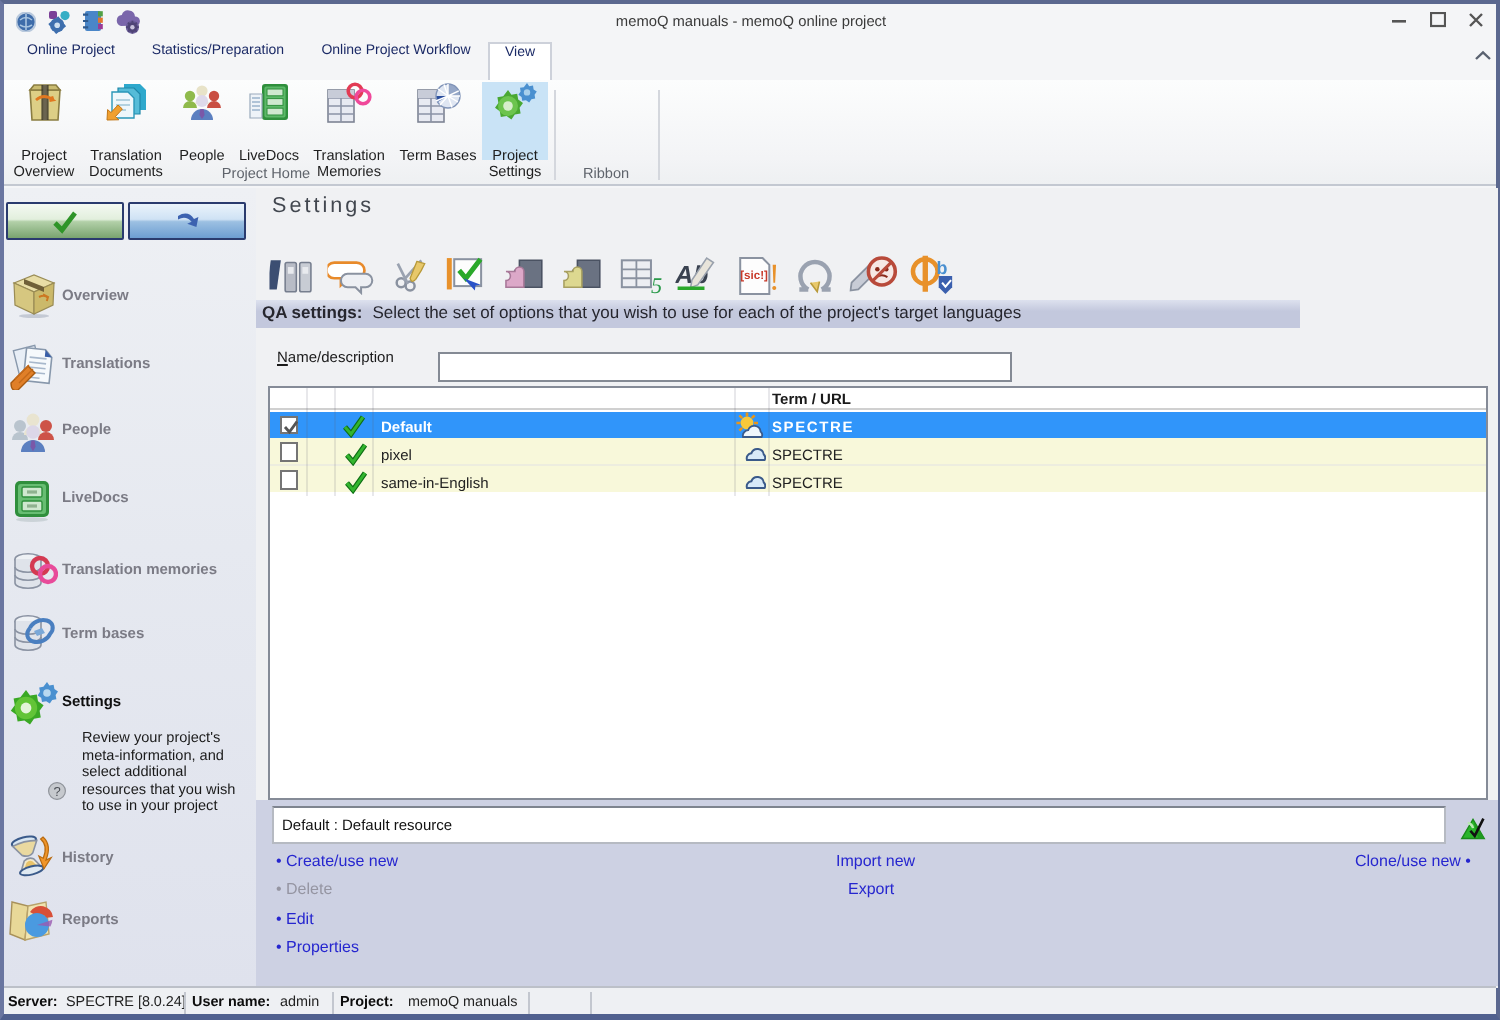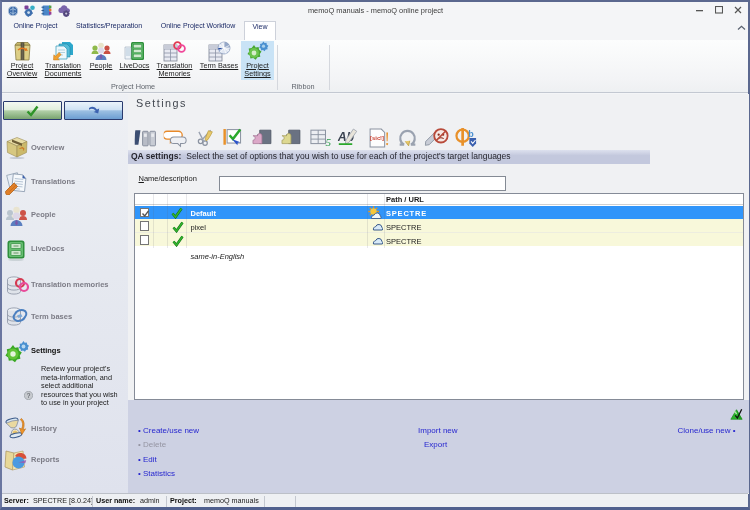--- a/index.html
+++ b/index.html
@@ -15,21 +15,21 @@
 #title { position:absolute; left:0; top:4px; width:747px; text-align:center; font-size:7.4px; color:#3a3a3a; }
 
 #tabrow { position:absolute; left:0; top:16px; width:746px; height:23px; background:#f4f5f7; }
 .tab { position:absolute; top:3px; height:19px; line-height:9px; color:#1b2a66; font-size:7px; text-align:center; }
 .tab.sel { background:#fff; border:1px solid #cdd1da; border-bottom:none; color:#1b2a66; }
 
 #ribbon { position:absolute; left:0; top:38px; width:746px; height:53px;
   background:linear-gradient(180deg,#fcfdfd,#f3f4f6 75%,#eef0f2); border-bottom:1px solid #c3c8d1; }
 .rbtn { position:absolute; top:1px; text-align:center; }
 .rbtn svg { margin:0 auto; }
-.rlb { font-size:7.3px; line-height:8.2px; color:#1e1e1e; margin-top:0;text-decoration:underline; }
+.rlb { font-size:7.3px; line-height:8.2px; color:#1e1e1e; margin-top:12px; }
 .rsep { position:absolute; top:5px; height:45px; width:1px; background:#d4d7dd; }
 .rgrp { position:absolute; top:41.5px; width:120px; font-size:7.3px; color:#5f646c; text-align:center; }
 #psel { position:absolute; left:239px; top:1px; width:33px; height:39px; background:#c9e3f6; }
 
 #body { position:absolute; left:0; top:92px; width:746px; height:401px; }
 #side { position:absolute; left:0; top:0; width:127px; height:400px;
   background:linear-gradient(180deg,#eef0f4 0%,#e6e9f0 45%,#dfe2ed 100%); }
 .sbtn { position:absolute; top:6.5px; width:59px; height:19.5px; border:1px solid #2a3b6e; border-radius:1px; }
 .nav { position:absolute; left:29px; font-size:7.5px; font-weight:bold; color:#7b7b85; }
 .nav.on { color:#0f0f0f; }
@@ -381,21 +381,21 @@
             <path d="M14 10 h6 v5 l-3 3 -3-3 z" fill="#3a5fae"></path>
             <path d="M15.5 13 l1.5 1.8 2.5-3" stroke="#fff" stroke-width="0.9" fill="none"></path>
           </svg>
       </div>
       <div id="qabar"><b style="margin-left:3px;">QA settings:</b><span style="margin-left:5px;">Select the set of options that you wish to use for each of the project's target languages</span></div>
       <div id="ndlabel"><span style="text-decoration:underline">N</span>ame/description</div>
       <div id="ndinput"></div>
       <div id="grid">
         <div class="grow" style="top:0;height:10.5px;background:#fff;border-bottom:1px solid #d0d0d0;">
           <b class="gtxt" style="top:13px;color:#1a1a1a;">Name</b>
-          <b class="ptxt" style="top:1px;color:#1a1a1a;">Path / URL</b>
+          <b class="ptxt" style="top:1px;color:#1a1a1a;">Term / URL</b>
         </div>
         <div class="grow" style="top:11.5px;height:13px;background:#3095fa;color:#fff;font-weight:bold;">
           <span class="cb">
               <svg width="9" height="9" viewBox="0 0 9 9">
                 <path d="M1.5 4.5 L3.7 7 L7.5 1.8" fill="none" stroke="#555" stroke-width="1.4"></path>
               </svg>
             </span>
           <svg class="abs" style="left:36px;top:1px" width="12" height="12" viewBox="0 0 12 12">
               <path d="M1.5 6.5 L4.5 10 L10.5 1.5" fill="none" stroke="#0e6e14" stroke-width="2.6"></path>
               <path d="M1.5 6.5 L4.5 10 L10.5 1.5" fill="none" stroke="#33b52e" stroke-width="1.5"></path>
@@ -421,45 +421,46 @@
               <path d="M2.5 9 a2.6 2.6 0 0 1 2.2-3.4 a3.2 3.2 0 0 1 6.2 0.7 a2.2 2.2 0 0 1 0.4 2.7 z" fill="#d8eaf8" stroke="#3a5a8a" stroke-width="1"></path>
             </svg>
           <span class="ptxt" style="top:4px;">SPECTRE</span>
         </div>
         <div class="grow" style="top:38.7px;height:13.8px;background:#f8f8da;">
           <span class="cb" style="top:2.5px;"></span>
           <svg class="abs" style="left:37px;top:2px" width="12" height="12" viewBox="0 0 12 12">
               <path d="M1.5 6.5 L4.5 10 L10.5 1.5" fill="none" stroke="#0e6e14" stroke-width="2.6"></path>
               <path d="M1.5 6.5 L4.5 10 L10.5 1.5" fill="none" stroke="#33b52e" stroke-width="1.5"></path>
             </svg>
-          <span class="gtxt" style="top:19px;font-style:italic;">same-in-English</span>
+          <span class="gtxt" style="top:4px;">same-in-English</span>
           <svg class="abs" style="left:236px;top:2px" width="12" height="11" viewBox="0 0 12 11">
               <path d="M2.5 9 a2.6 2.6 0 0 1 2.2-3.4 a3.2 3.2 0 0 1 6.2 0.7 a2.2 2.2 0 0 1 0.4 2.7 z" fill="#d8eaf8" stroke="#3a5a8a" stroke-width="1"></path>
             </svg>
           <span class="ptxt" style="top:4px;">SPECTRE</span>
         </div>
         <div class="gline" style="left:17.5px"></div>
         <div class="gline" style="left:31.5px"></div>
         <div class="gline" style="left:50.5px"></div>
         <div class="gline" style="left:231.5px"></div>
         <div class="gline" style="left:248.5px"></div>
       </div>
+      <div id="resbox">Default : Default resource</div>
       <svg class="abs" style="left:601.5px;top:313.5px" width="13" height="13" viewBox="0 0 15 15">
           <path d="M1 13 L7.5 2 L14 13 Z" fill="#2ab52a" stroke="#1a8a1a" stroke-width="0.8"></path>
           <path d="M7.5 2 L10.5 13 L14 13 Z" fill="#1f9a1f"></path>
           <path d="M4.5 4 q2.5 0.5 3 3" fill="#b8eab0" stroke="#b8eab0" stroke-width="1.4"></path>
           <path d="M6 8.5 l2.5 3 L13.5 1.5" fill="none" stroke="#111" stroke-width="1.5"></path>
         </svg>
       <span class="lnk" style="left:10px;top:332px;">• Create/use new</span>
       <span class="lnk" style="left:290px;top:332px;">Import new</span>
       <span class="lnk" style="left:549.5px;top:332px;">Clone/use new •</span>
       <span class="lnk dis" style="left:10px;top:346px;">• Delete</span>
       <span class="lnk" style="left:296px;top:346px;">Export</span>
       <span class="lnk" style="left:10px;top:360.5px;">• Edit</span>
-      <span class="lnk" style="left:10px;top:374.5px;">• Statistics</span>
+      <span class="lnk" style="left:10px;top:374.5px;">• Properties</span>
     </div>
   </div>
   <div id="status">
     <span style="left:2px;"><b>Server:</b></span>
       <span style="left:31px;">SPECTRE [8.0.24]</span>
     <div class="ssep" style="left:90px;"></div>
     <span style="left:94px;"><b>User name:</b></span>
       <span style="left:138px;">admin</span>
     <div class="ssep" style="left:164px;"></div>
     <span style="left:168px;"><b>Project:</b></span>

